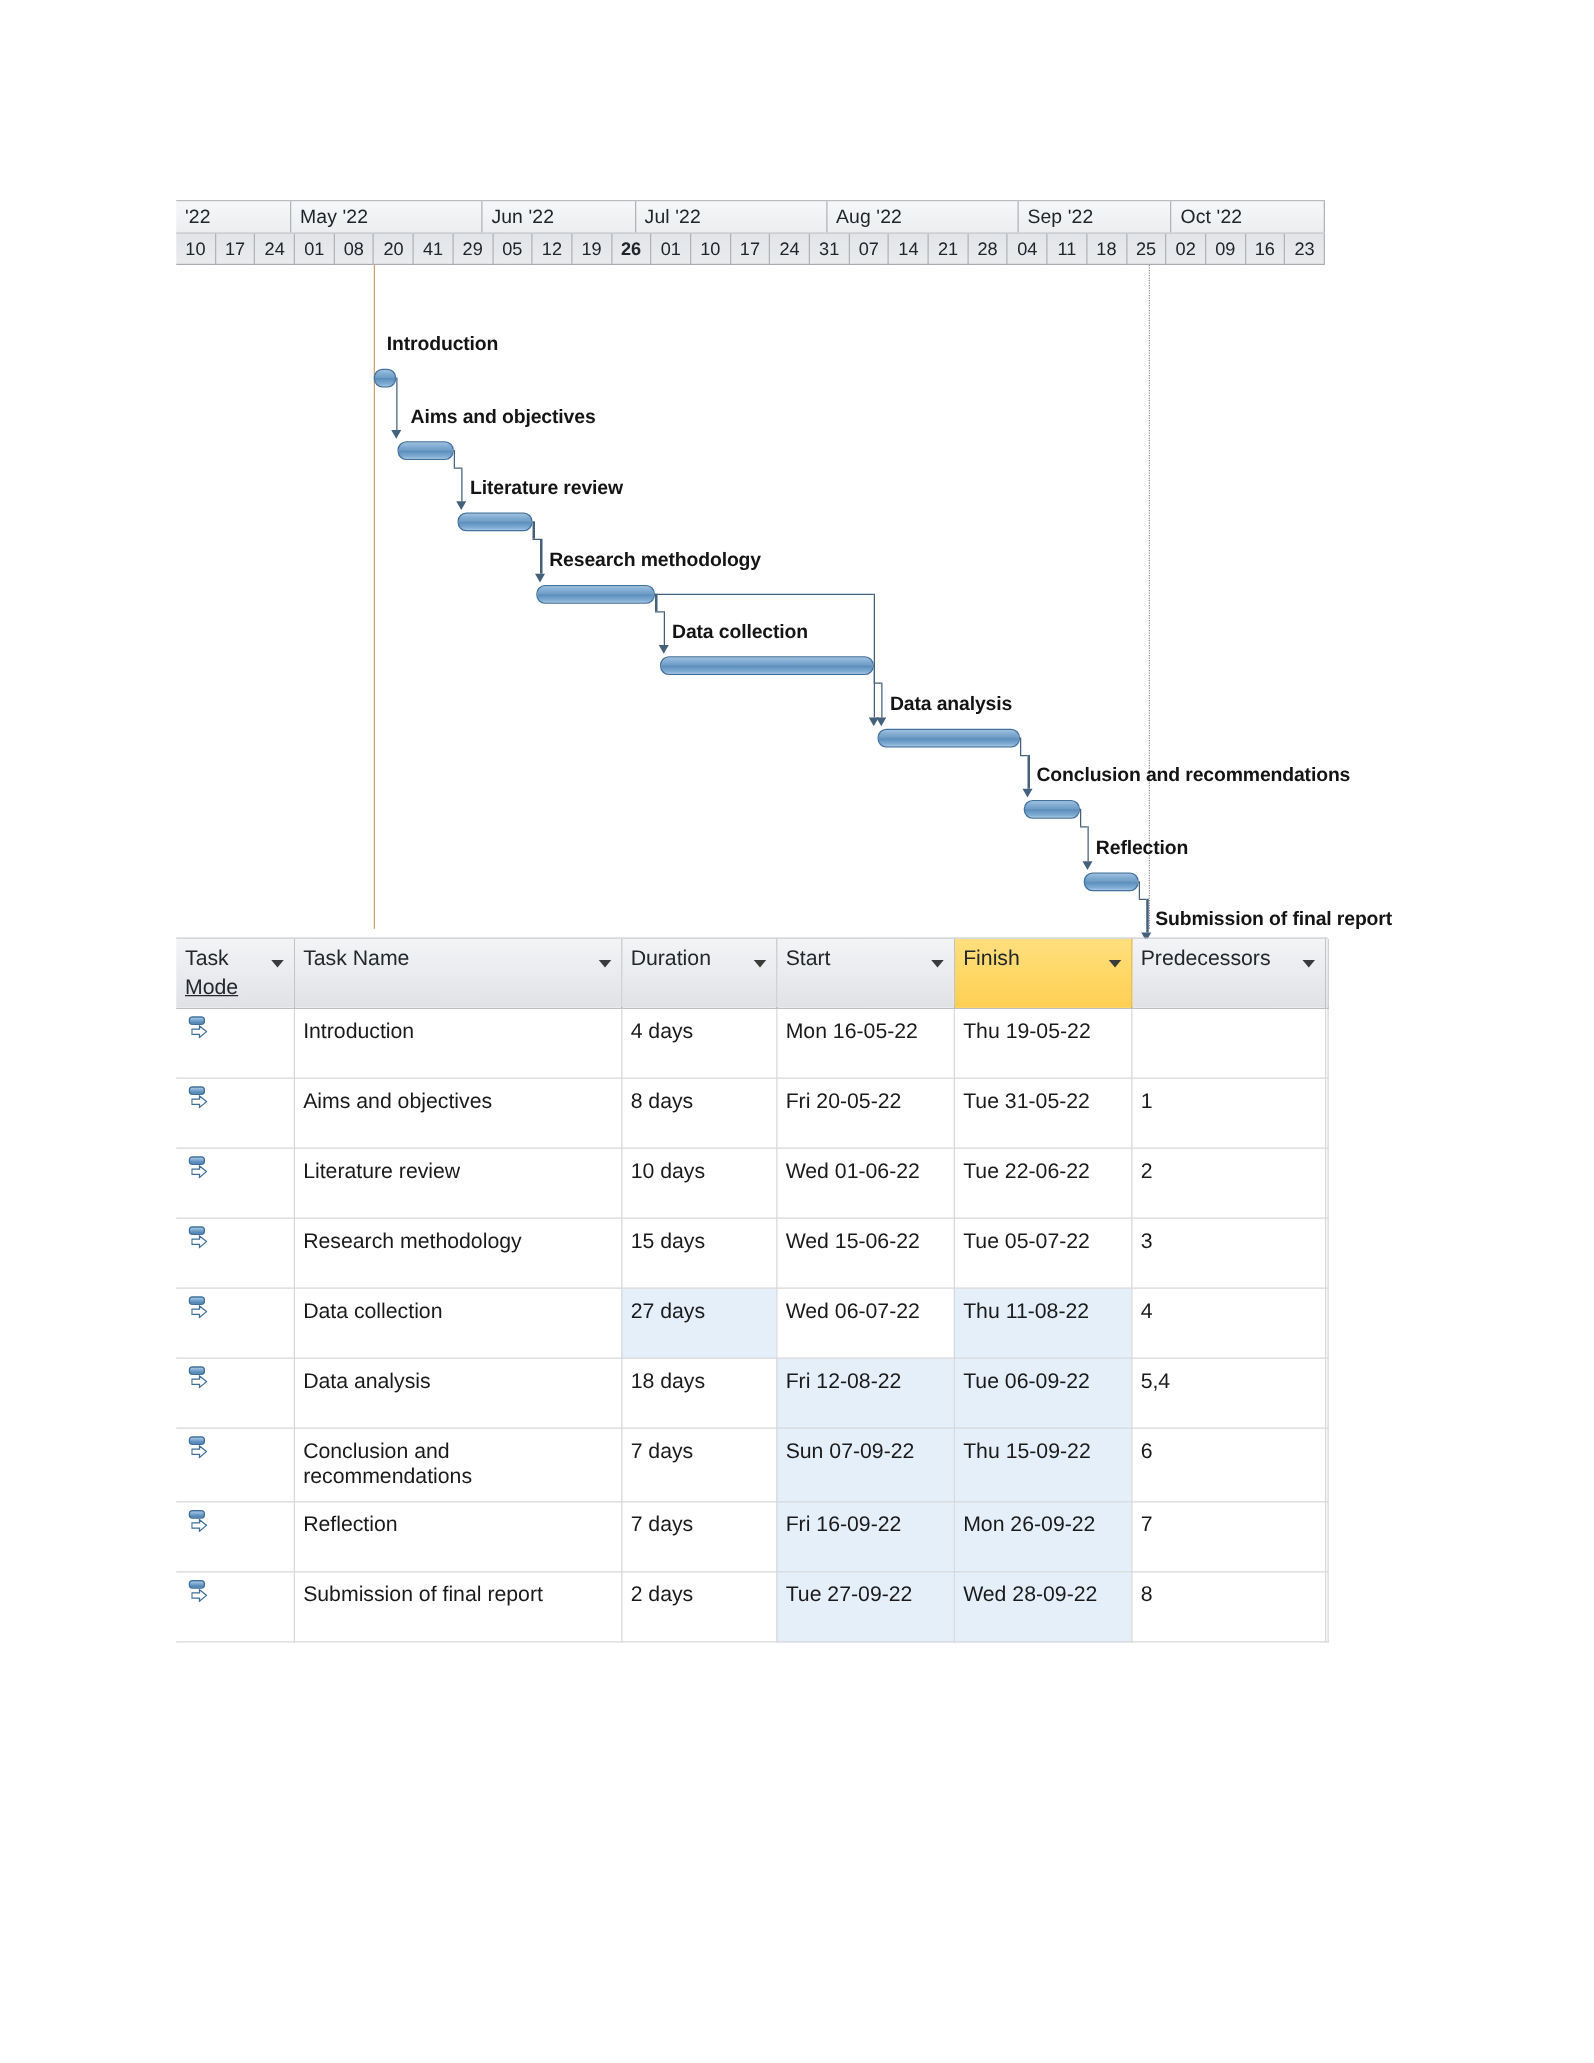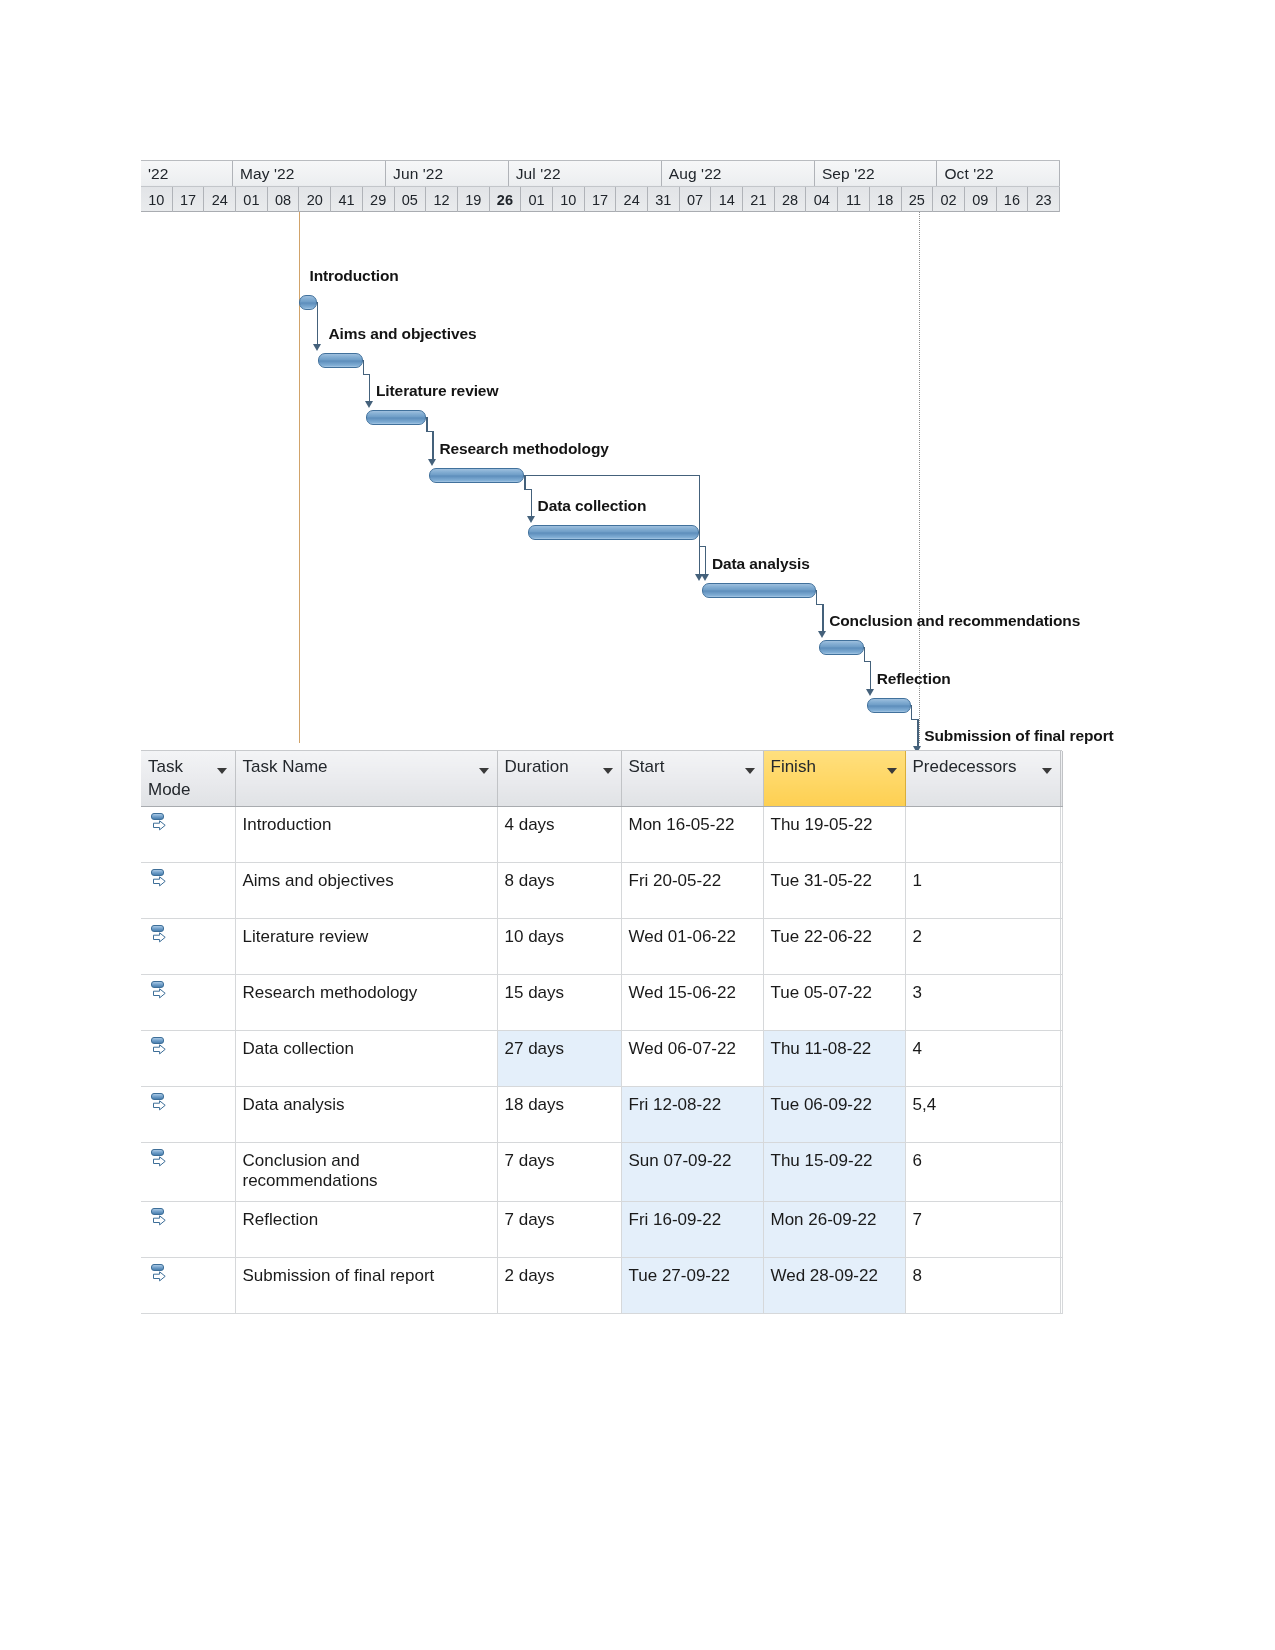--- a/index.html
+++ b/index.html
@@ -342,21 +342,21 @@
         <col class="colw-dur">
       <col class="colw-start">
         <col class="colw-fin">
         <col class="colw-pred">
         <col class="colw-last">
     </colgroup>
     <thead>
       <tr id="thead-row">
           <th>
             <div>Task</div>
-            <div style="margin-top: 3px;">Mode</div>
+            <div style="margin-top: 3px; text-decoration: underline;">Mode</div>
             <span class="th-caret"></span>
           </th>
           <th>
             <div>Task Name</div>
             <span class="th-caret"></span>
           </th>
           <th>
             <div>Duration</div>
             <span class="th-caret"></span>
           </th>

